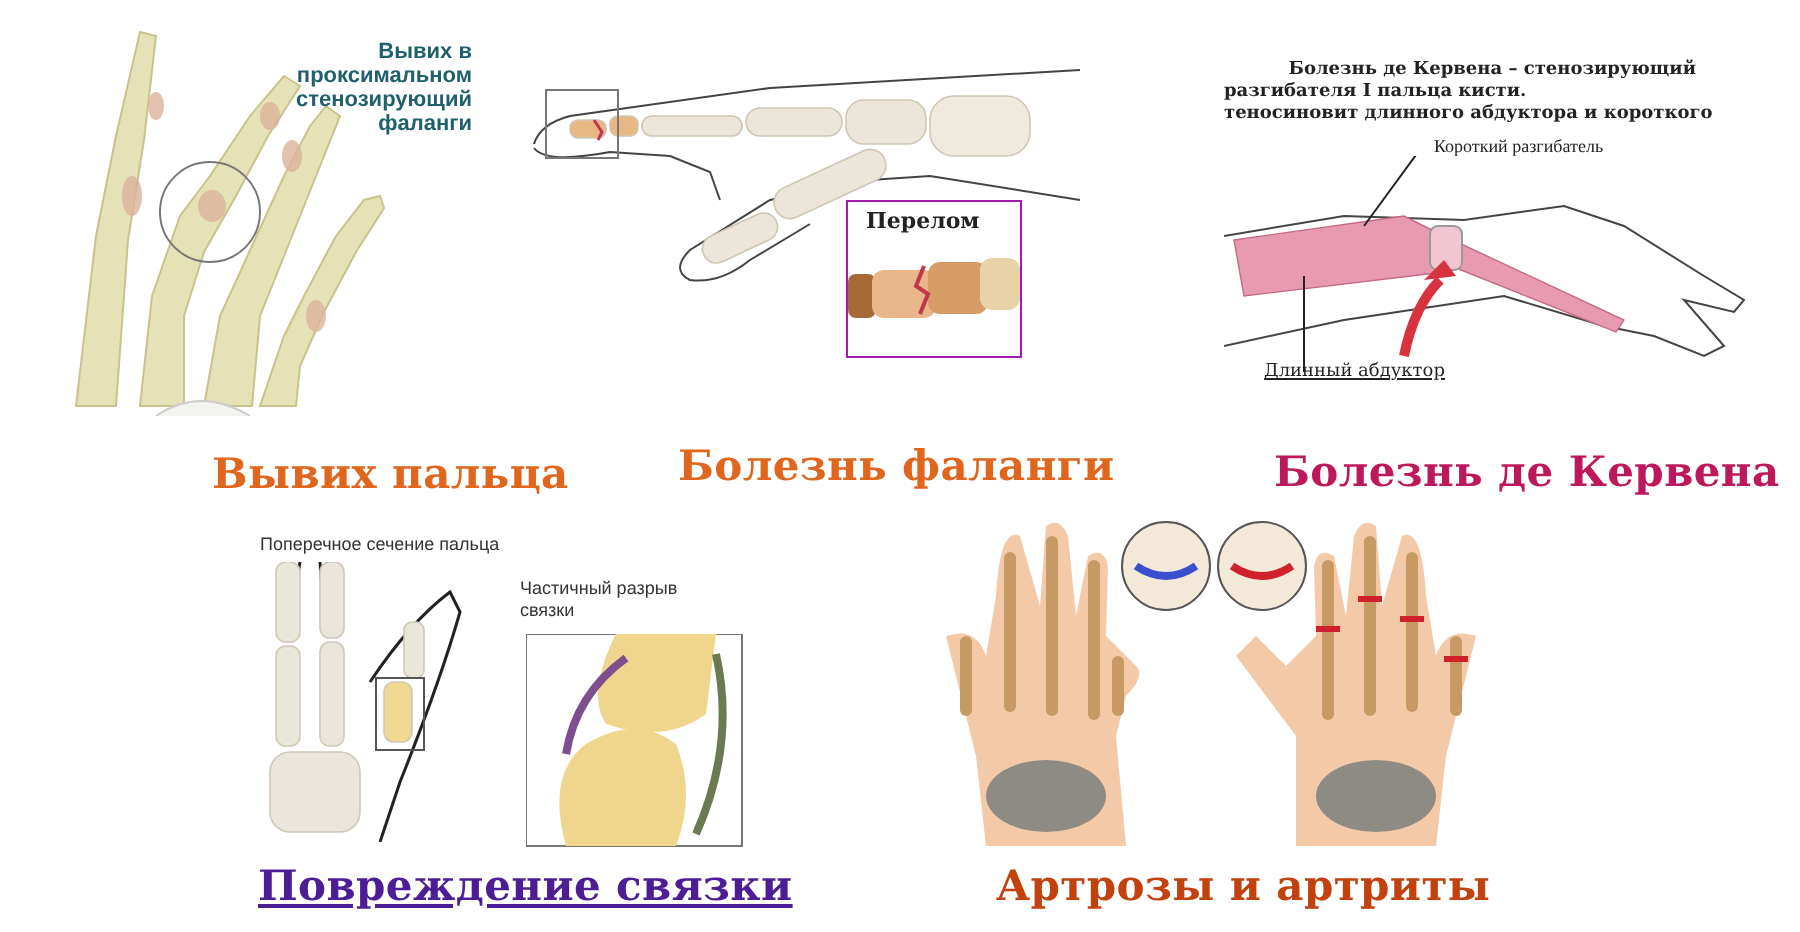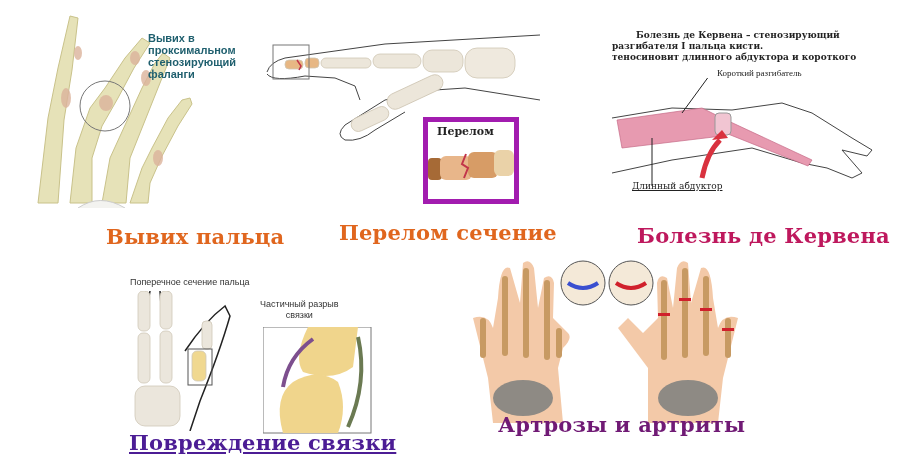--- a/index.html
+++ b/index.html
@@ -26,21 +26,21 @@
       <ellipse cx="36" cy="90" rx="5" ry="10"></ellipse>
       <ellipse cx="48" cy="45" rx="4" ry="7"></ellipse>
       <ellipse cx="76" cy="95" rx="7" ry="8"></ellipse>
       <ellipse cx="105" cy="50" rx="5" ry="7"></ellipse>
       <ellipse cx="116" cy="70" rx="5" ry="8"></ellipse>
       <ellipse cx="128" cy="150" rx="5" ry="8"></ellipse>
     </g>
     <circle cx="75" cy="98" r="25" fill="none" stroke="#777" stroke-width="1"></circle>
     <path d="M48 200 Q70 185 95 200" fill="#f3f3f0" stroke="#ccc"></path>
   </svg>
-  <div class="note" style="left:118px;top:24px;">
+  <div class="note" style="left:118px;top:12px;text-align:right;">
     <div>Вывих в</div>
     <div>проксимальном</div>
     <div>стенозирующий</div>
     <div>фаланги</div>
   </div>
 </div>
 <div class="caption" style="left:106px;top:224px;color:#e0661e;">Вывих пальца</div>
 
 <div class="panel" style="left:265px;top:30px;width:290px;height:170px;">
   <svg class="svgwrap" style="left:0;top:0" width="290" height="170" viewBox="0 0 290 170">
@@ -54,72 +54,72 @@
       <rect x="108" y="24" width="48" height="14" rx="7"></rect>
       <rect x="158" y="20" width="40" height="22" rx="9"></rect>
       <rect x="200" y="18" width="50" height="30" rx="12" fill="#efe9de"></rect>
       <rect x="120" y="54" width="60" height="16" rx="8" transform="rotate(-25 150 62)"></rect>
       <rect x="85" y="82" width="40" height="14" rx="7" transform="rotate(-25 105 89)"></rect>
     </g>
     <path d="M32 30 L36 36 L34 40" stroke="#c2354a" stroke-width="1.5" fill="none"></path>
     <rect x="8" y="15" width="36" height="34" fill="none" stroke="#777" stroke-width="1"></rect>
   </svg>
 </div>
-<div class="panel" style="left:423px;top:117px;width:86px;height:77px;border:5px solid #a21caf;background:#fff;">
+<div class="panel" style="left:423px;top:100px;width:86px;height:77px;border:1px solid #a21caf;background:#fff;">
   <div class="serif-note" style="left:9px;top:4px;font-size:11px;">Перелом</div>
   <svg class="svgwrap" style="left:0;top:22px" width="86" height="55" viewBox="0 0 86 55">
     <rect x="0" y="14" width="14" height="22" rx="4" fill="#a66a36"></rect>
     <rect x="12" y="12" width="32" height="24" rx="6" fill="#e8b68a"></rect>
     <rect x="40" y="8" width="30" height="26" rx="6" fill="#d79c66"></rect>
     <rect x="66" y="6" width="20" height="26" rx="6" fill="#ead2a8"></rect>
     <path d="M38 10 L34 20 L40 24 L36 34" stroke="#c2354a" stroke-width="2" fill="none"></path>
   </svg>
 </div>
-<div class="caption" style="left:339px;top:220px;color:#e0661e;">Перелом сечение</div>
+<div class="caption" style="left:339px;top:220px;color:#e0661e;">Болезнь фаланги</div>
 
 <div class="panel" style="left:612px;top:28px;width:270px;height:165px;">
   <div class="serif-note" style="left:0;top:2px;">
-    <div style="padding-left:24px;">Болезнь де Кервена – стенозирующий</div>
+    <div style="padding-left:24px;text-align:center;">Болезнь де Кервена – стенозирующий</div>
     <div>разгибателя I пальца кисти.</div>
     <div>теносиновит длинного абдуктора и короткого</div>
   </div>
   <div class="serif-note" style="left:105px;top:40px;font-weight:normal;font-family:Liberation Serif, serif;">Короткий разгибатель</div>
   <svg class="svgwrap" style="left:0;top:50px" width="270" height="115" viewBox="0 0 270 115">
     <path d="M0 40 L60 30 L120 32 L170 25 L200 35 L240 60 L260 72 L255 78 L230 72 L250 95 L240 100 L215 90 L190 85 L140 70 L60 82 L0 95" fill="#fff" stroke="#444" stroke-width="1"></path>
     <g fill="#e79ab0" stroke="#c56a86" stroke-width="0.7">
       <path d="M5 42 L90 30 L120 45 L110 58 L10 70 Z"></path>
       <path d="M110 40 L200 82 L196 88 L106 52 Z"></path>
     </g>
     <rect x="103" y="35" width="16" height="22" rx="4" fill="#f1c5d2" stroke="#999"></rect>
     <path d="M90 100 Q95 75 108 62" fill="none" stroke="#d9323f" stroke-width="5"></path>
     <polygon points="100,62 116,60 110,52" fill="#d9323f"></polygon>
     <line x1="70" y1="35" x2="100" y2="-6" stroke="#222" stroke-width="1"></line>
     <line x1="40" y1="60" x2="40" y2="108" stroke="#222" stroke-width="1"></line>
   </svg>
   <div class="serif-note" style="left:20px;top:153px;font-weight:normal;text-decoration:underline;">Длинный абдуктор</div>
 </div>
 <div class="caption" style="left:637px;top:223px;color:#be185d;">Болезнь де Кервена</div>
 
-<div class="panel" style="left:130px;top:277px;width:250px;height:160px;">
+<div class="panel" style="left:130px;top:267px;width:250px;height:160px;">
   <div class="thin-note" style="left:0;top:0;">Поперечное сечение пальца</div>
   <svg class="svgwrap" style="left:0;top:14px" width="120" height="140" viewBox="0 0 120 140">
     <path d="M15 0 L15 30 L20 0 M30 0 L32 28 L38 0" fill="none" stroke="#222" stroke-width="1.5"></path>
     <path d="M55 60 Q75 30 95 15 L100 25 Q90 60 70 110 L60 140" fill="none" stroke="#222" stroke-width="1.5"></path>
     <g fill="#ebe6dc" stroke="#cfc8b8" stroke-width="0.8">
       <rect x="8" y="0" width="12" height="40" rx="5"></rect>
       <rect x="8" y="42" width="12" height="50" rx="5"></rect>
       <rect x="30" y="0" width="12" height="38" rx="5"></rect>
       <rect x="30" y="40" width="12" height="52" rx="5"></rect>
       <rect x="5" y="95" width="45" height="40" rx="10"></rect>
       <rect x="62" y="60" width="14" height="30" rx="5" fill="#f0d890"></rect>
       <rect x="72" y="30" width="10" height="28" rx="4"></rect>
     </g>
     <rect x="58" y="58" width="24" height="36" fill="none" stroke="#555" stroke-width="1"></rect>
   </svg>
-  <div class="thin-note" style="left:130px;top:22px;text-align:center;">
+  <div class="thin-note" style="left:130px;top:22px;">
     <div>Частичный разрыв</div>
     <div>связки</div>
   </div>
   <svg class="svgwrap" style="left:133px;top:50px" width="110" height="108" viewBox="0 0 110 108">
     <rect x="0" y="0" width="108" height="106" fill="#fff" stroke="#777"></rect>
     <path d="M45 0 L95 0 L90 40 Q70 55 40 45 Q30 30 45 0 Z" fill="#f0d58c"></path>
     <path d="M20 106 Q10 70 30 55 Q55 40 75 55 Q85 80 75 106 Z" fill="#f0d58c"></path>
     <path d="M20 60 Q25 30 50 12" fill="none" stroke="#7d4f8e" stroke-width="4"></path>
     <path d="M95 10 Q105 55 85 100" fill="none" stroke="#6b7a52" stroke-width="4"></path>
   </svg>
@@ -154,13 +154,13 @@
       <rect x="190" y="55" width="12" height="3"></rect>
       <rect x="254" y="70" width="12" height="3"></rect>
     </g>
     <ellipse cx="220" cy="140" rx="30" ry="18" fill="#8e8a84"></ellipse>
     <circle cx="115" cy="25" r="22" fill="#f4e9d8" stroke="#555"></circle>
     <path d="M100 25 Q115 35 130 25" fill="none" stroke="#3a4fd0" stroke-width="4"></path>
     <circle cx="163" cy="25" r="22" fill="#f4e9d8" stroke="#555"></circle>
     <path d="M148 25 Q163 35 178 25" fill="none" stroke="#d0202c" stroke-width="4"></path>
   </svg>
 </div>
-<div class="caption" style="left:498px;top:412px;color:#701a75;">Артрозы и артриты</div>
+<div class="caption" style="left:498px;top:430px;color:#c2410c;">Артрозы и артриты</div>
 
 </body></html>

